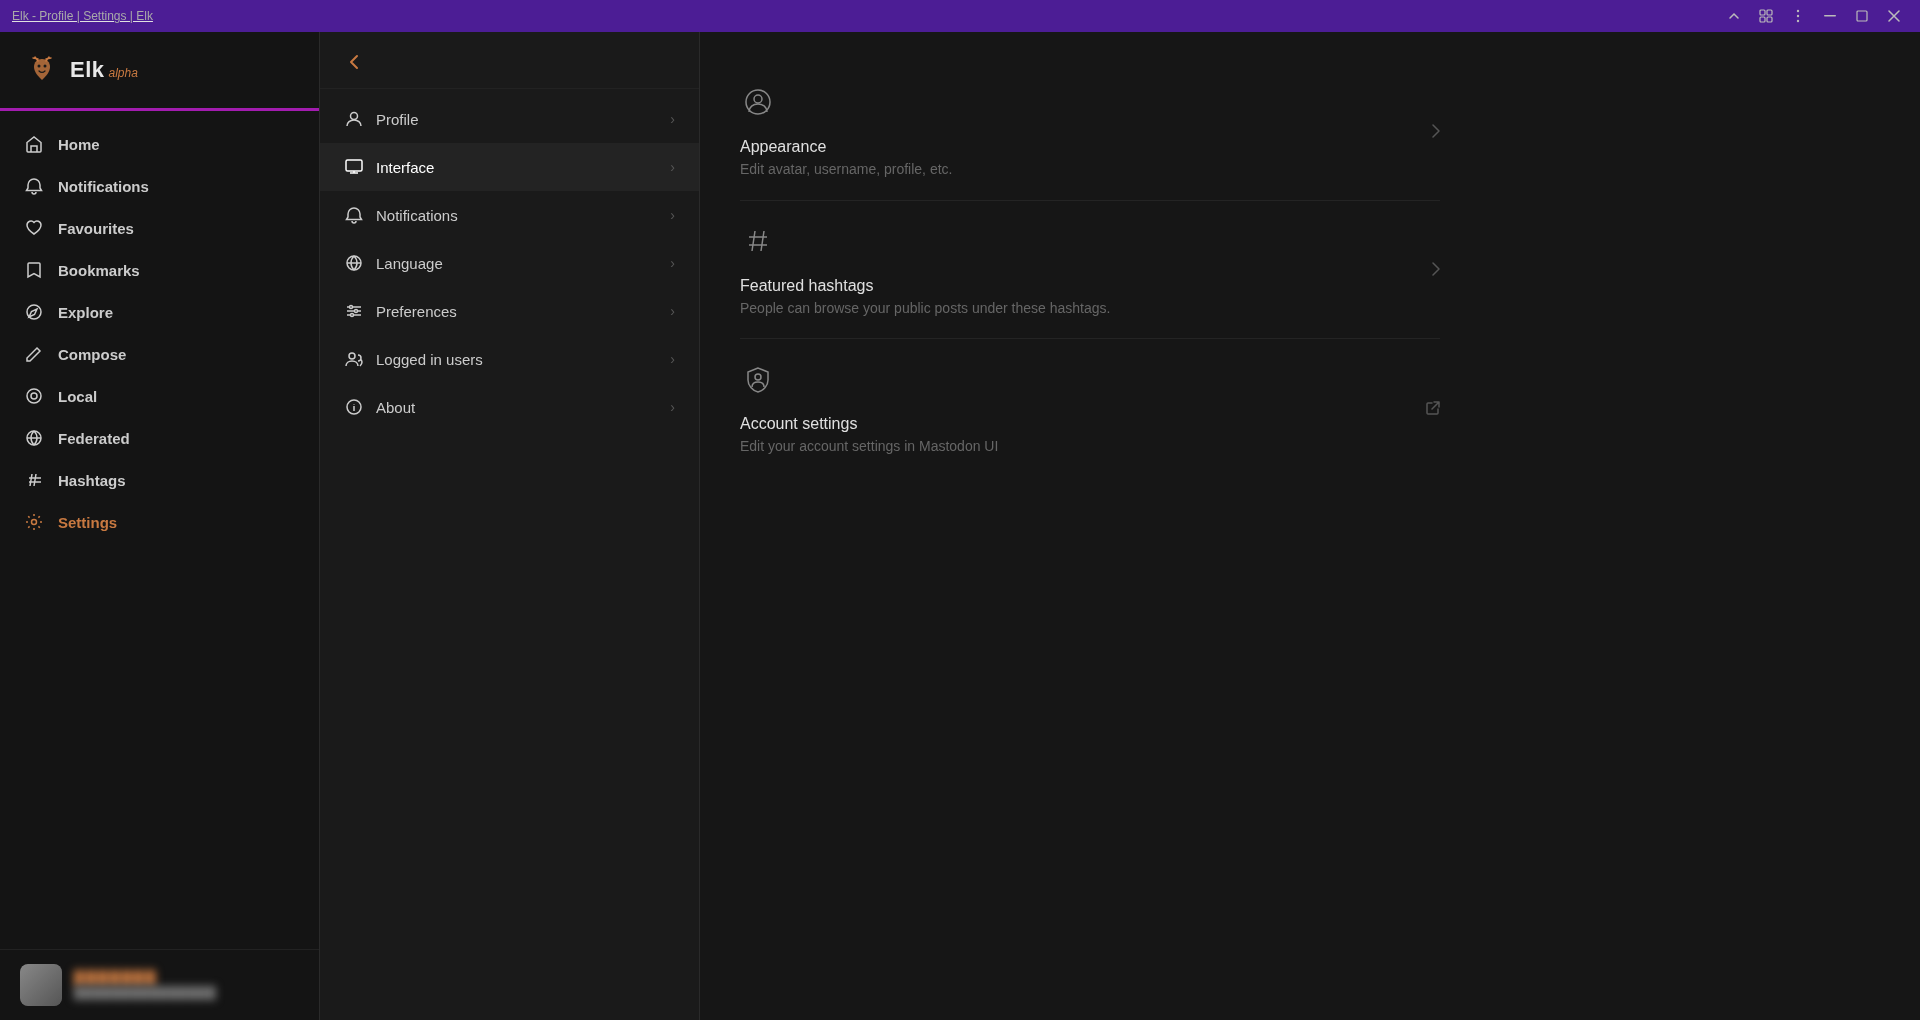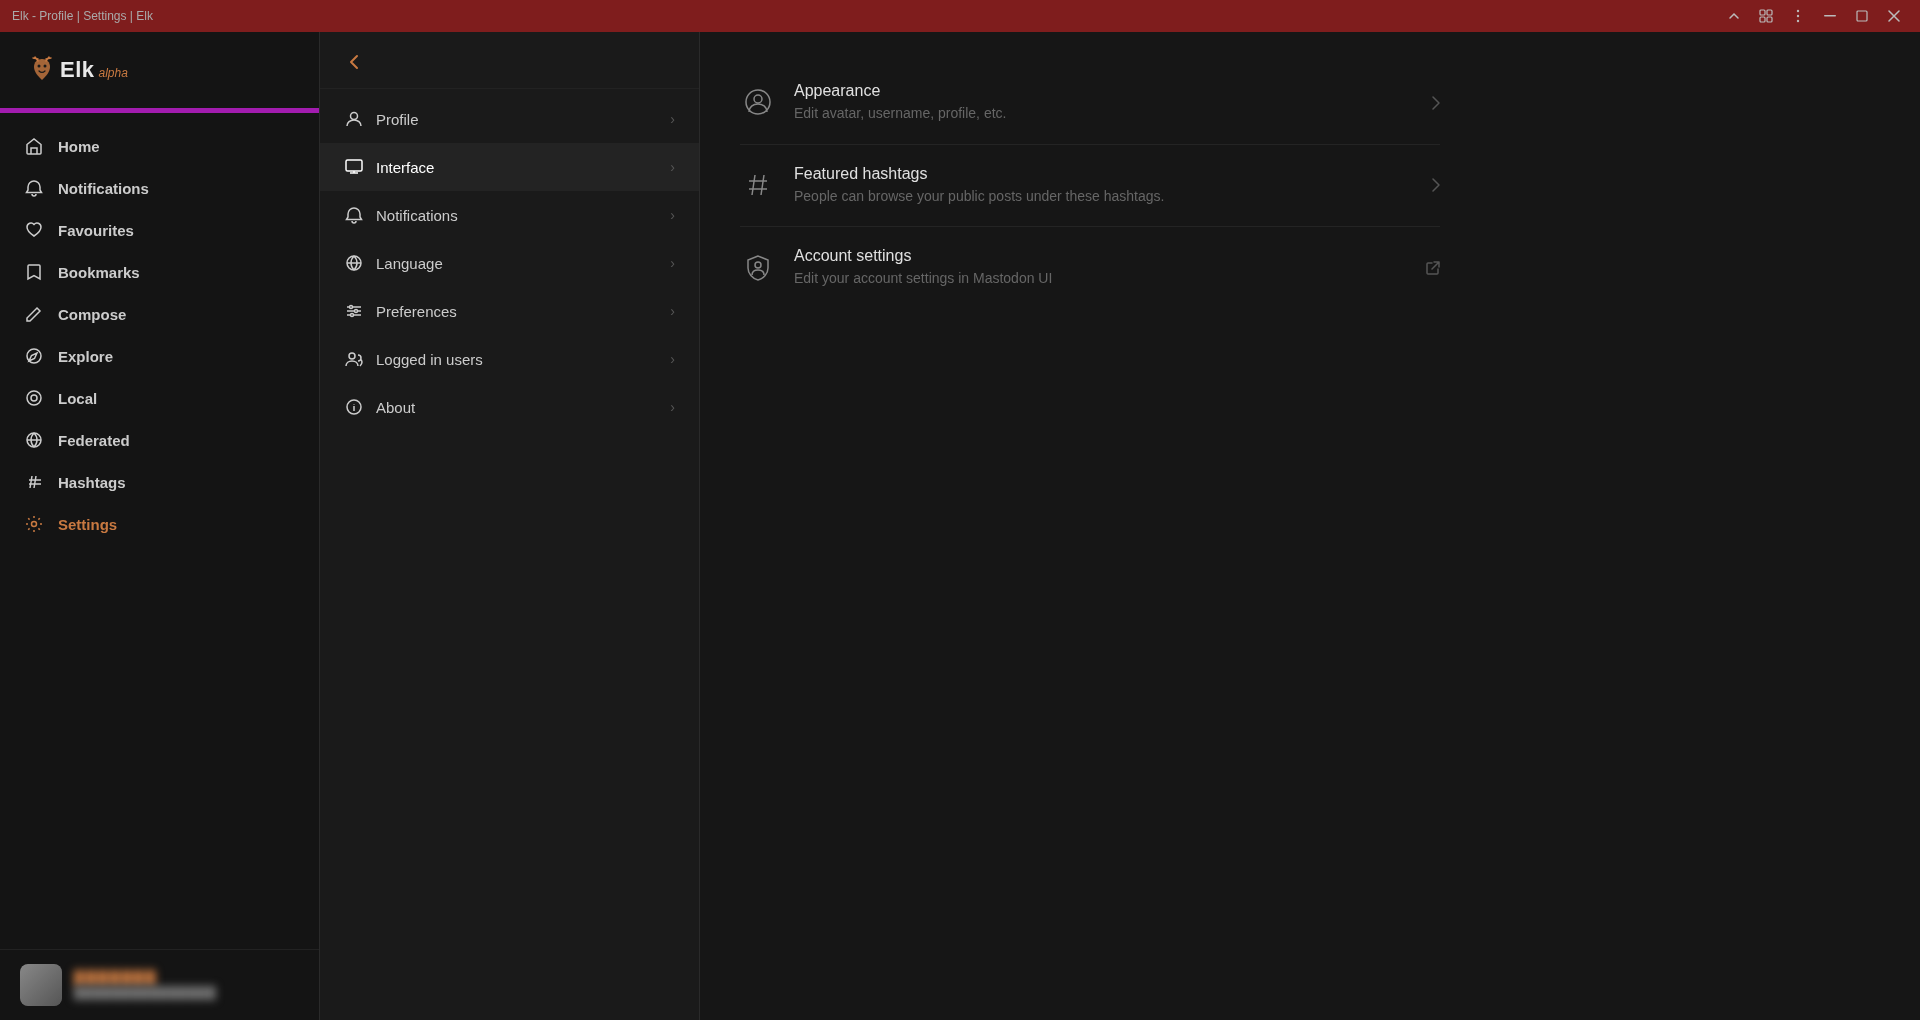--- a/index.html
+++ b/index.html
@@ -10,27 +10,28 @@
       font-family: -apple-system, BlinkMacSystemFont, 'Segoe UI', sans-serif;
       color: #e0e0e0;
       overflow: hidden;
       display: flex;
       flex-direction: column;
     }
 
     
     .titlebar {
       height: 32px;
-      background: #7f1d1d;
+      background: #4c1d95;
       display: flex;
       align-items: center;
       justify-content: space-between;
       padding: 0 12px;
       flex-shrink: 0;
       user-select: none;
+      text-decoration: underline;
     }
     .titlebar-title {
       font-size: 12px;
       color: #aaa;
     }
     .titlebar-controls {
       display: flex;
       align-items: center;
       gap: 4px;
     }
@@ -60,22 +61,23 @@
       width: 320px;
       background: #141414;
       display: flex;
       flex-direction: column;
       flex-shrink: 0;
       border-right: 1px solid #2a2a2a;
     }
     .sidebar-logo {
       display: flex;
       align-items: center;
+      gap: 10px;
       padding: 20px 24px;
-      border-bottom: 5px solid #a21caf;
+      border-bottom: 3px solid #a21caf;
     }
     .elk-logo {
       width: 36px;
       height: 36px;
     }
     .elk-name {
       font-size: 22px;
       font-weight: 600;
       color: #e8e8e8;
       letter-spacing: 0.5px;
@@ -229,20 +231,21 @@
       justify-content: space-between;
       padding: 20px 0;
       border-bottom: 1px solid #242424;
       cursor: pointer;
     }
     .content-item:last-child { border-bottom: none; }
     .content-item-left {
       display: flex;
       align-items: flex-start;
       gap: 18px;
+      flex-direction: column;
     }
     .content-item-icon {
       width: 36px;
       height: 36px;
       display: flex;
       align-items: center;
       justify-content: center;
       font-size: 20px;
       color: #888;
       flex-shrink: 0;
@@ -370,34 +373,34 @@
           <svg width="18" height="18" viewBox="0 0 18 18" fill="none" stroke="currentColor" stroke-width="1.5">
             <path d="M4 2h10a1 1 0 011 1v13l-6-3.5L3 16V3a1 1 0 011-1z"></path>
           </svg>
         </span>
         <span class="nav-label">Bookmarks</span>
       </div>
 
       <div class="nav-item">
         <span class="nav-icon">
           <svg width="18" height="18" viewBox="0 0 18 18" fill="none" stroke="currentColor" stroke-width="1.5">
-            <path d="M12 3l3 3L5 16H2v-3L12 3z"></path>
-          </svg>
-        </span>
-        <span class="nav-label">Compose</span>
-      </div>
-
-      <div class="nav-item">
-        <span class="nav-icon">
-          <svg width="18" height="18" viewBox="0 0 18 18" fill="none" stroke="currentColor" stroke-width="1.5">
             <circle cx="9" cy="9" r="7"></circle>
             <path d="M12 6l-2.5 5.5-5.5 2.5 2.5-5.5L12 6z"></path>
           </svg>
         </span>
         <span class="nav-label">Explore</span>
+      </div>
+
+      <div class="nav-item">
+        <span class="nav-icon">
+          <svg width="18" height="18" viewBox="0 0 18 18" fill="none" stroke="currentColor" stroke-width="1.5">
+            <path d="M12 3l3 3L5 16H2v-3L12 3z"></path>
+          </svg>
+        </span>
+        <span class="nav-label">Compose</span>
       </div>
 
       <div class="nav-item">
         <span class="nav-icon">
           <svg width="18" height="18" viewBox="0 0 18 18" fill="none" stroke="currentColor" stroke-width="1.5">
             <circle cx="9" cy="9" r="7"></circle>
             <circle cx="9" cy="9" r="3"></circle>
           </svg>
         </span>
         <span class="nav-label">Local</span>

